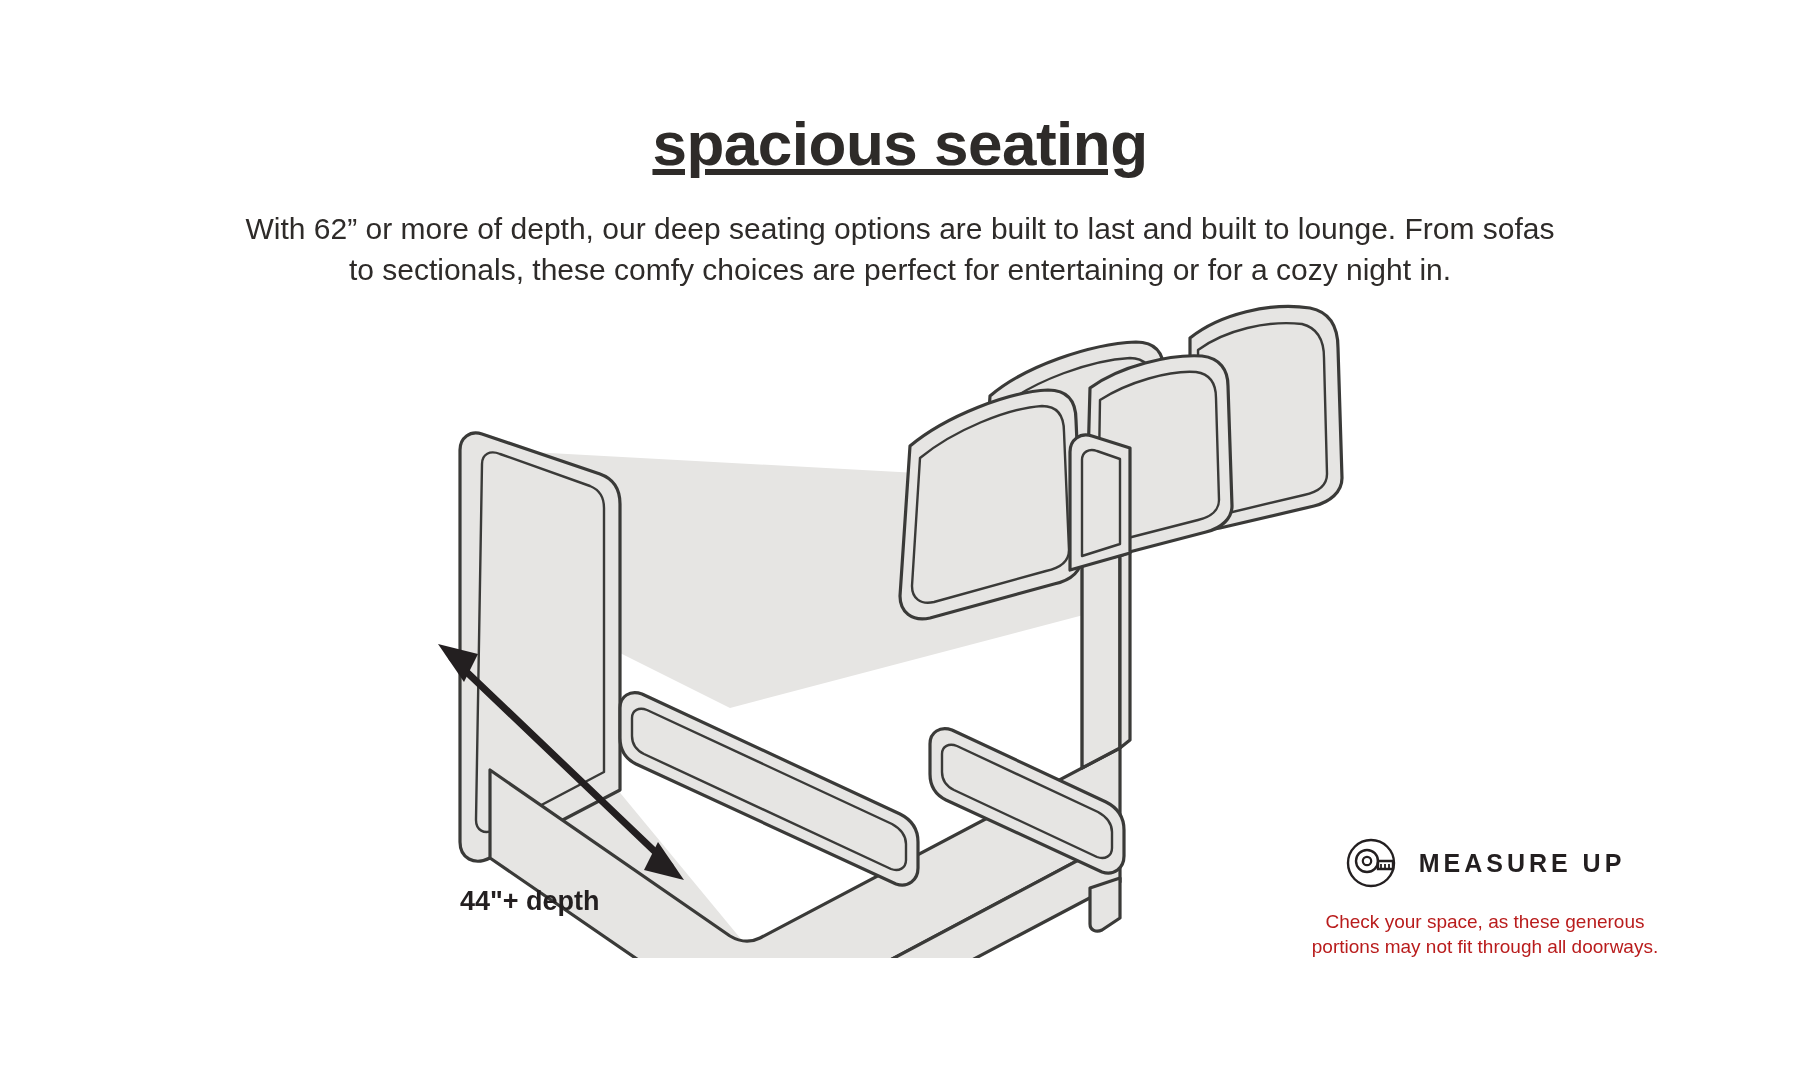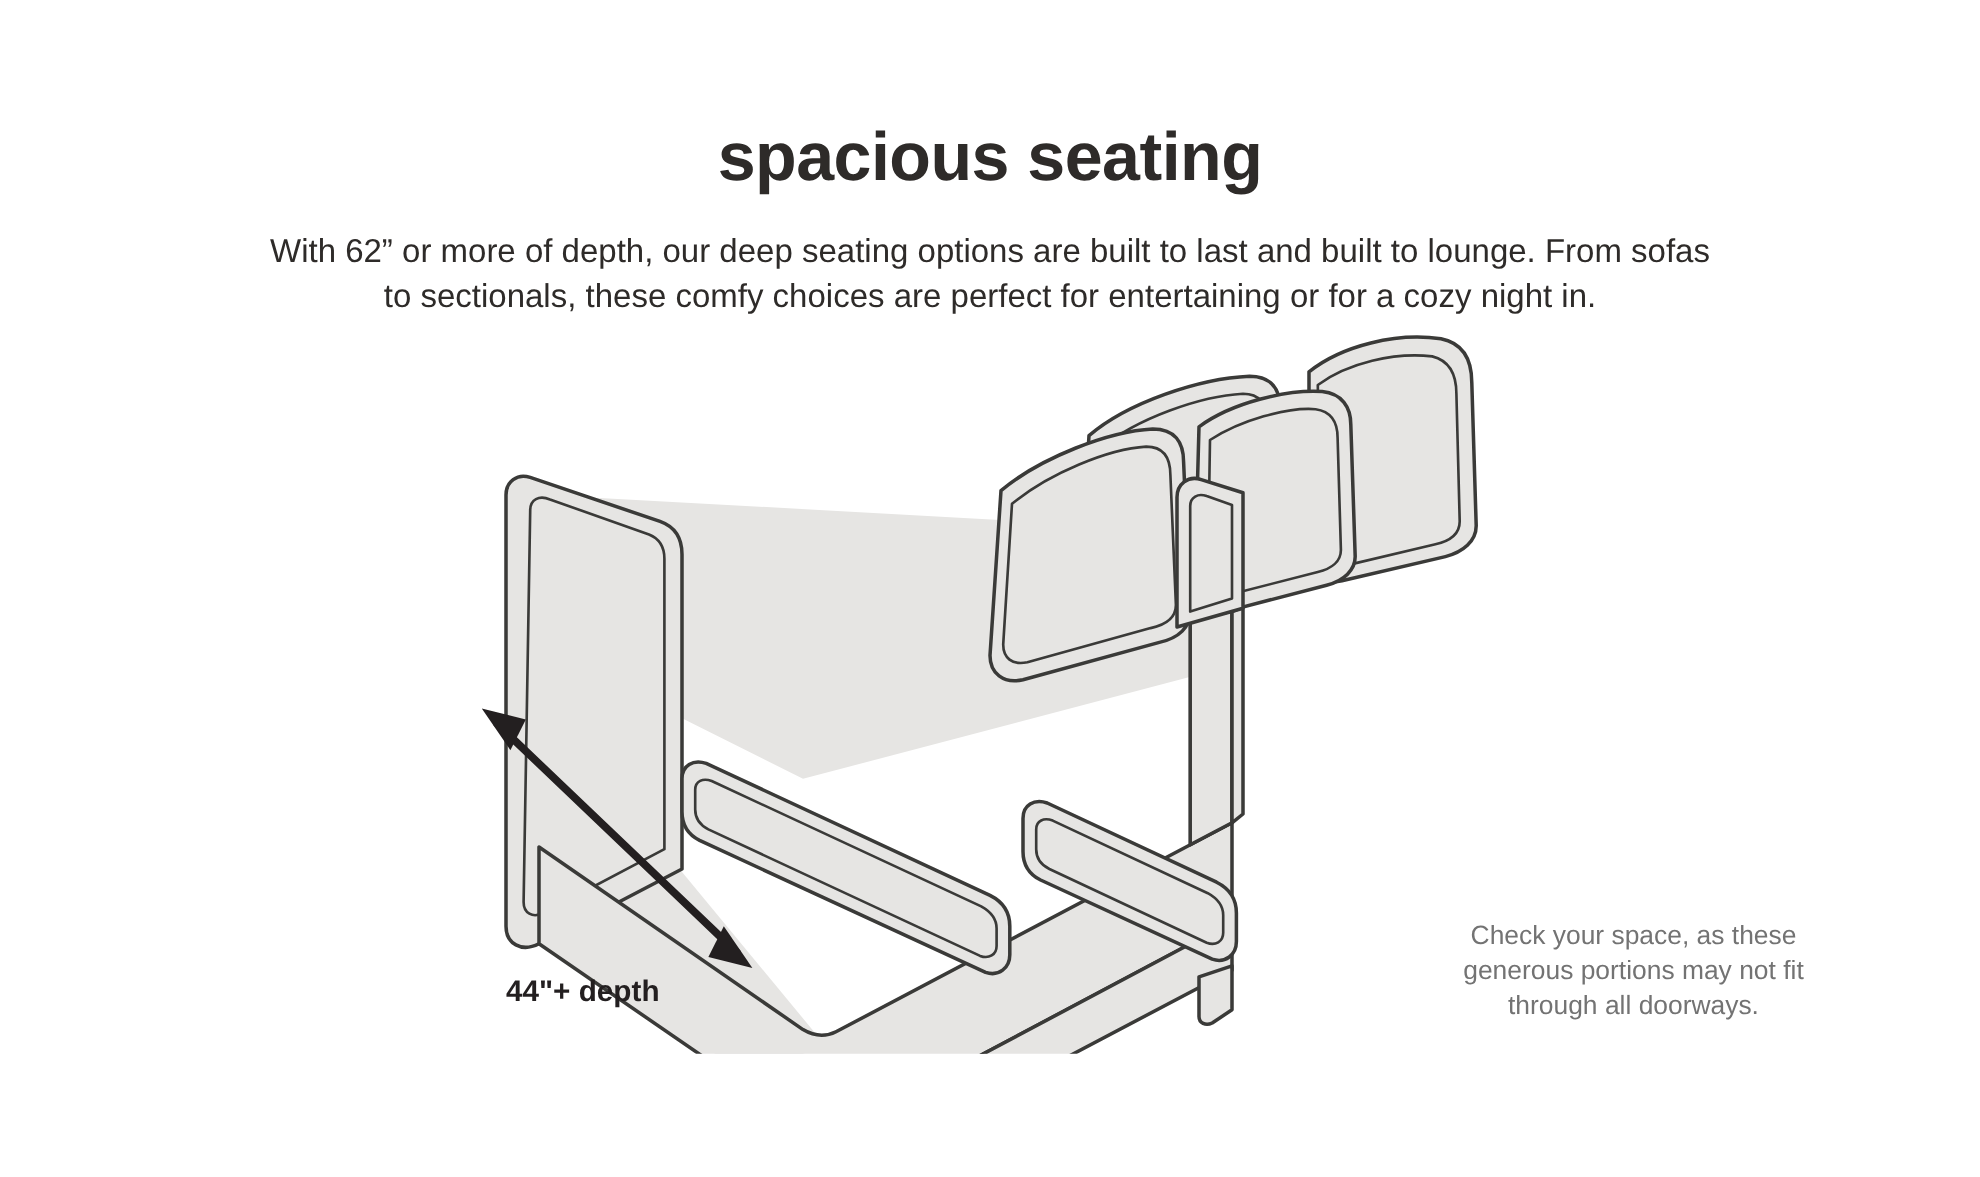--- a/index.html
+++ b/index.html
@@ -26,20 +26,21 @@
     position: absolute;
     top: 68px;
     left: 0;
     width: 1800px;
     text-align: center;
     font-size: 62px;
     font-weight: bold;
     letter-spacing: -0.5px;
     color: #2e2b29;
     line-height: 1.1;
+    text-decoration: underline;
   }
   .subhead {
     position: absolute;
     top: 178px;
     left: 50%;
     transform: translateX(-50%);
     width: 1330px;
     text-align: center;
     font-size: 30px;
     line-height: 1.38;
@@ -91,23 +92,23 @@
     height: 56px;
     flex: 0 0 auto;
   }
   .measure-title {
     font-size: 25px;
     font-weight: bold;
     letter-spacing: 4px;
     color: #231f20;
   }
   .measure-body {
-    font-size: 24px;
+    font-size: 19px;
     line-height: 1.33;
-    color: #737373;
+    color: #b91c1c;
   }
 </style>
 </head>
 <body>
 
 <div class="page">
 
   <h1 class="headline">spacious seating</h1>
 
   <p class="subhead">With 62” or more of depth, our deep seating options are built to last and built to lounge. From sofas to sectionals, these comfy choices are perfect for entertaining or for a cozy night in.</p>
@@ -219,16 +220,30 @@
         <line x1="22" y1="380" x2="240" y2="588"></line>
         <polygon points="8,366 48,376 34,404" stroke="none"></polygon>
         <polygon points="254,602 214,592 228,564" stroke="none"></polygon>
       </g>
     </svg>
   </div>
 
   <div class="depth-label">44"+ depth</div>
 
   <div class="measure-block">
+    <div class="measure-head">
+      <span class="measure-icon">
+        <svg viewBox="0 0 56 56" xmlns="http://www.w3.org/2000/svg">
+          <circle cx="26" cy="28" r="23" fill="none" stroke="#231f20" stroke-width="2.4"></circle>
+          <circle cx="22" cy="26" r="11" fill="none" stroke="#231f20" stroke-width="2.4"></circle>
+          <circle cx="22" cy="26" r="4.2" fill="none" stroke="#231f20" stroke-width="2.2"></circle>
+          <path d="M33 26 L 48 26 L 48 34 L 33 34 Z" fill="none" stroke="#231f20" stroke-width="2.4"></path>
+          <line x1="36" y1="29" x2="36" y2="34" stroke="#231f20" stroke-width="1.8"></line>
+          <line x1="40" y1="29" x2="40" y2="34" stroke="#231f20" stroke-width="1.8"></line>
+          <line x1="44" y1="29" x2="44" y2="34" stroke="#231f20" stroke-width="1.8"></line>
+        </svg>
+      </span>
+      <span class="measure-title">MEASURE UP</span>
+    </div>
     <div class="measure-body">Check your space, as these generous portions may not fit through all doorways.</div>
   </div>
 
 </div>
 
 </body></html>

